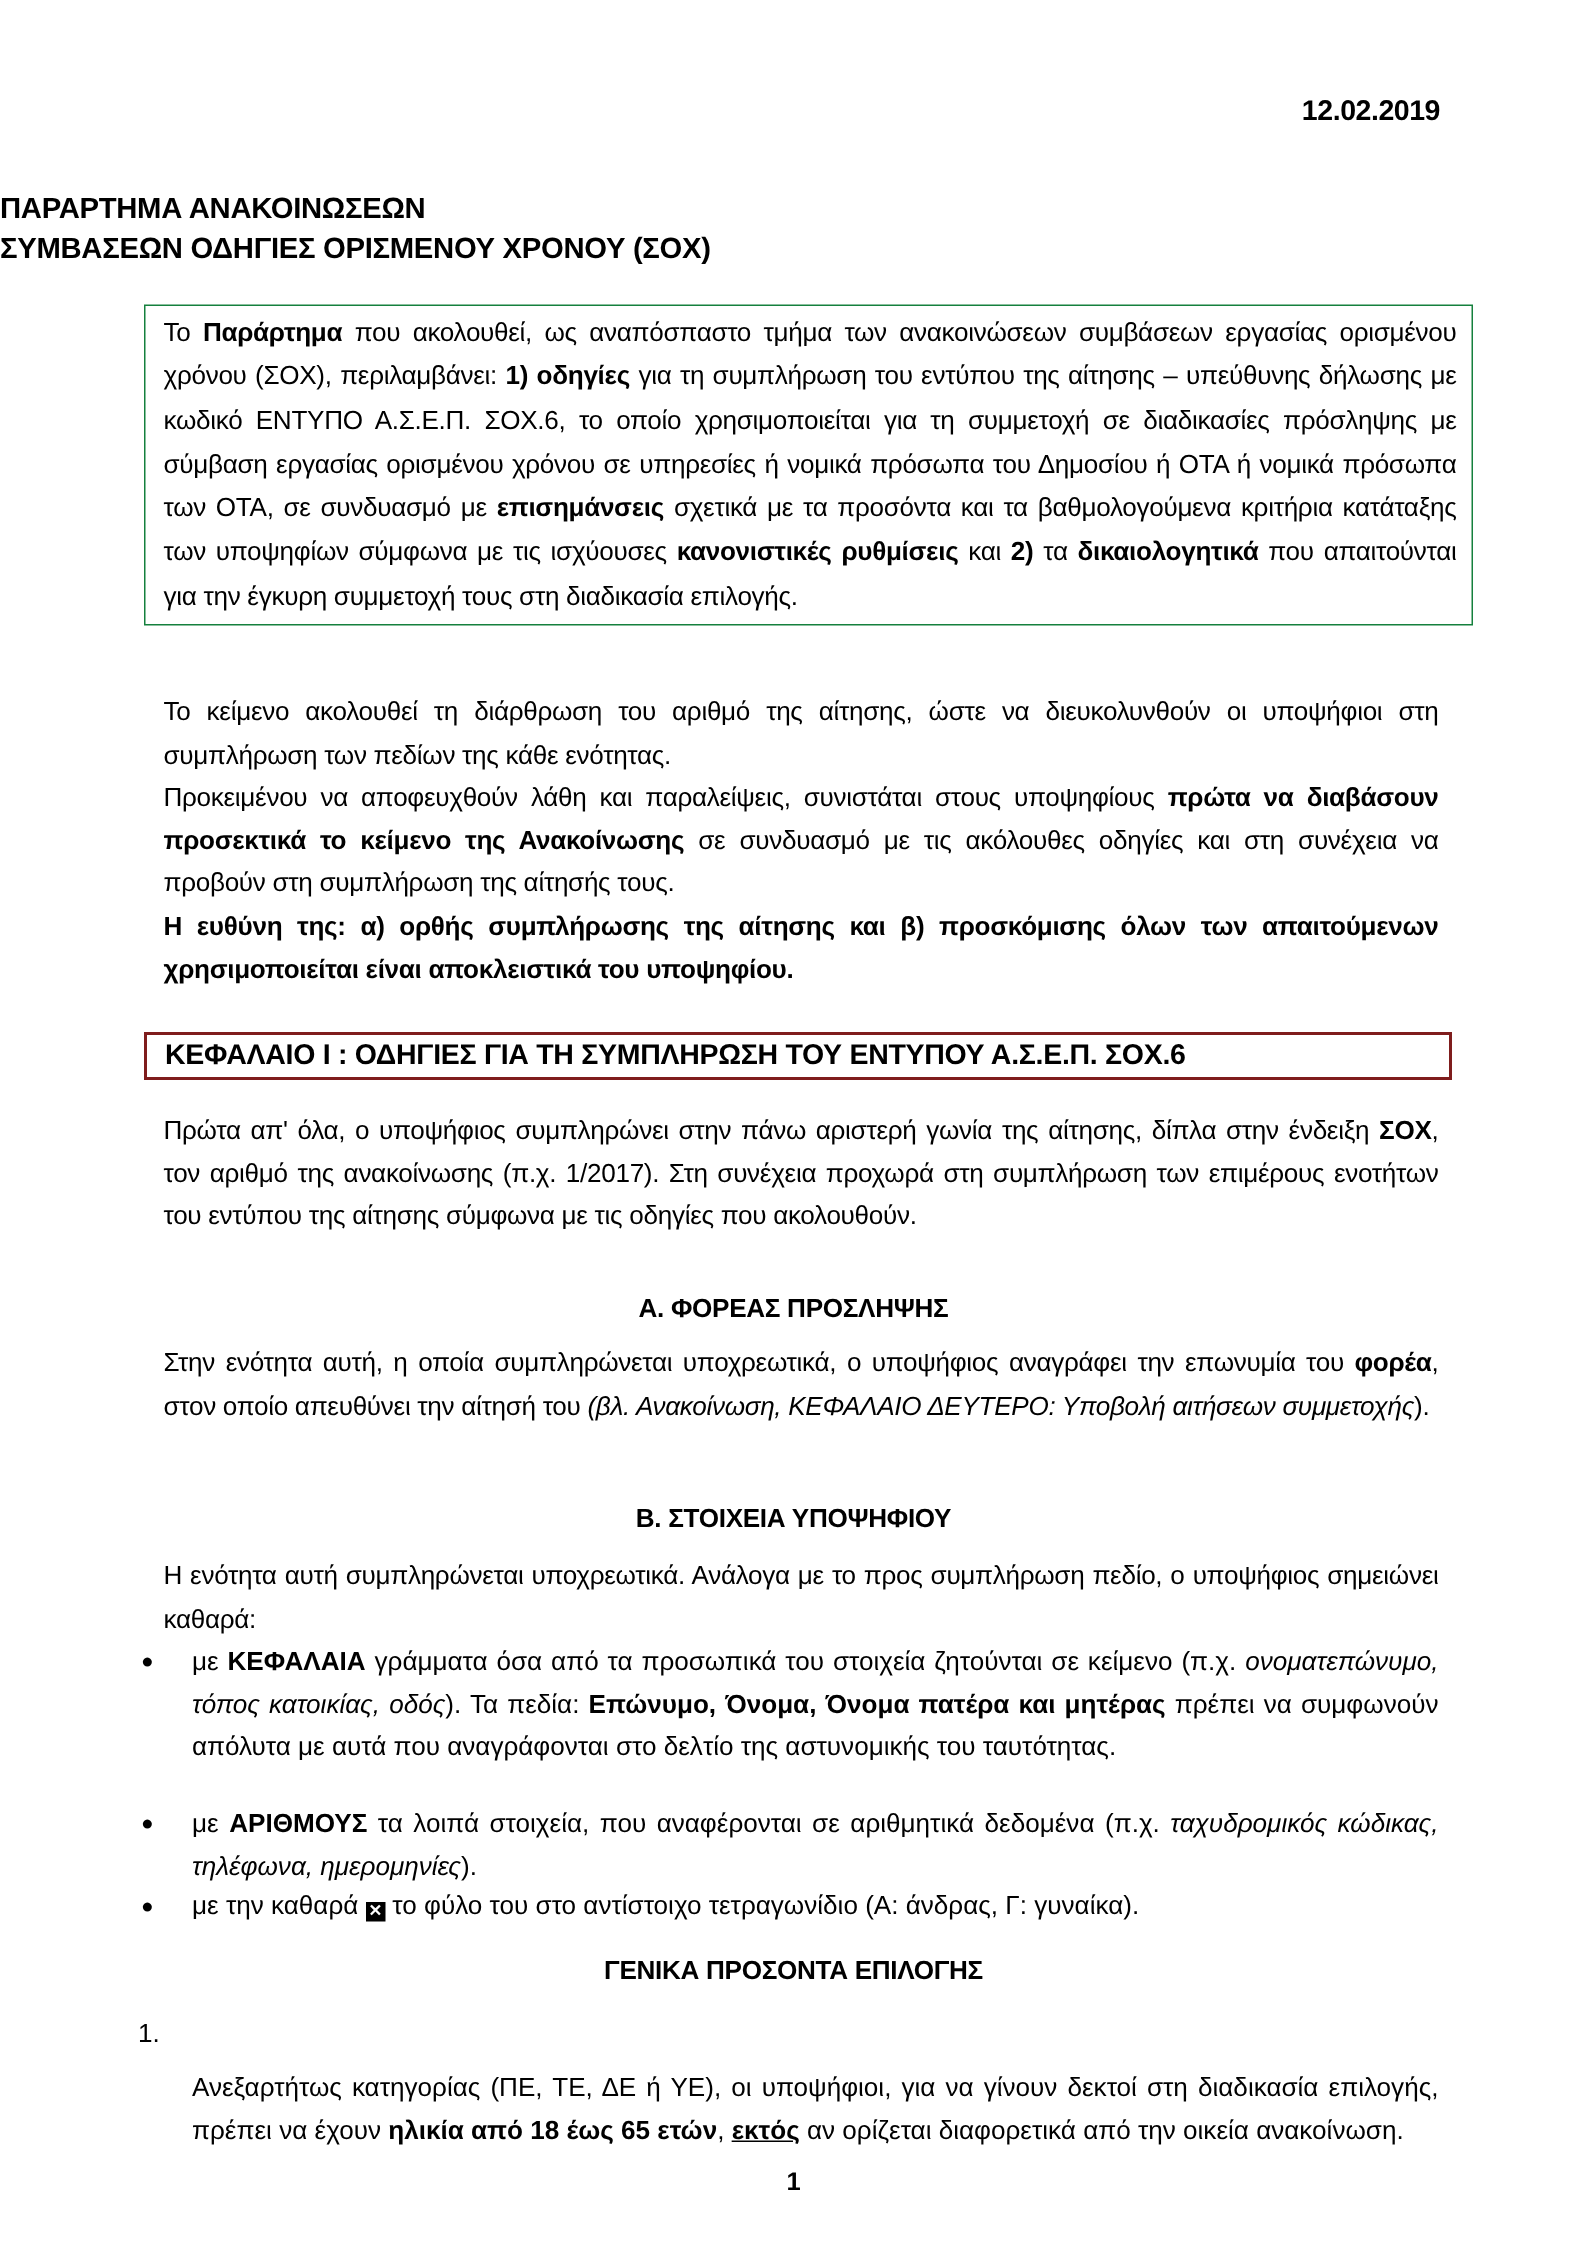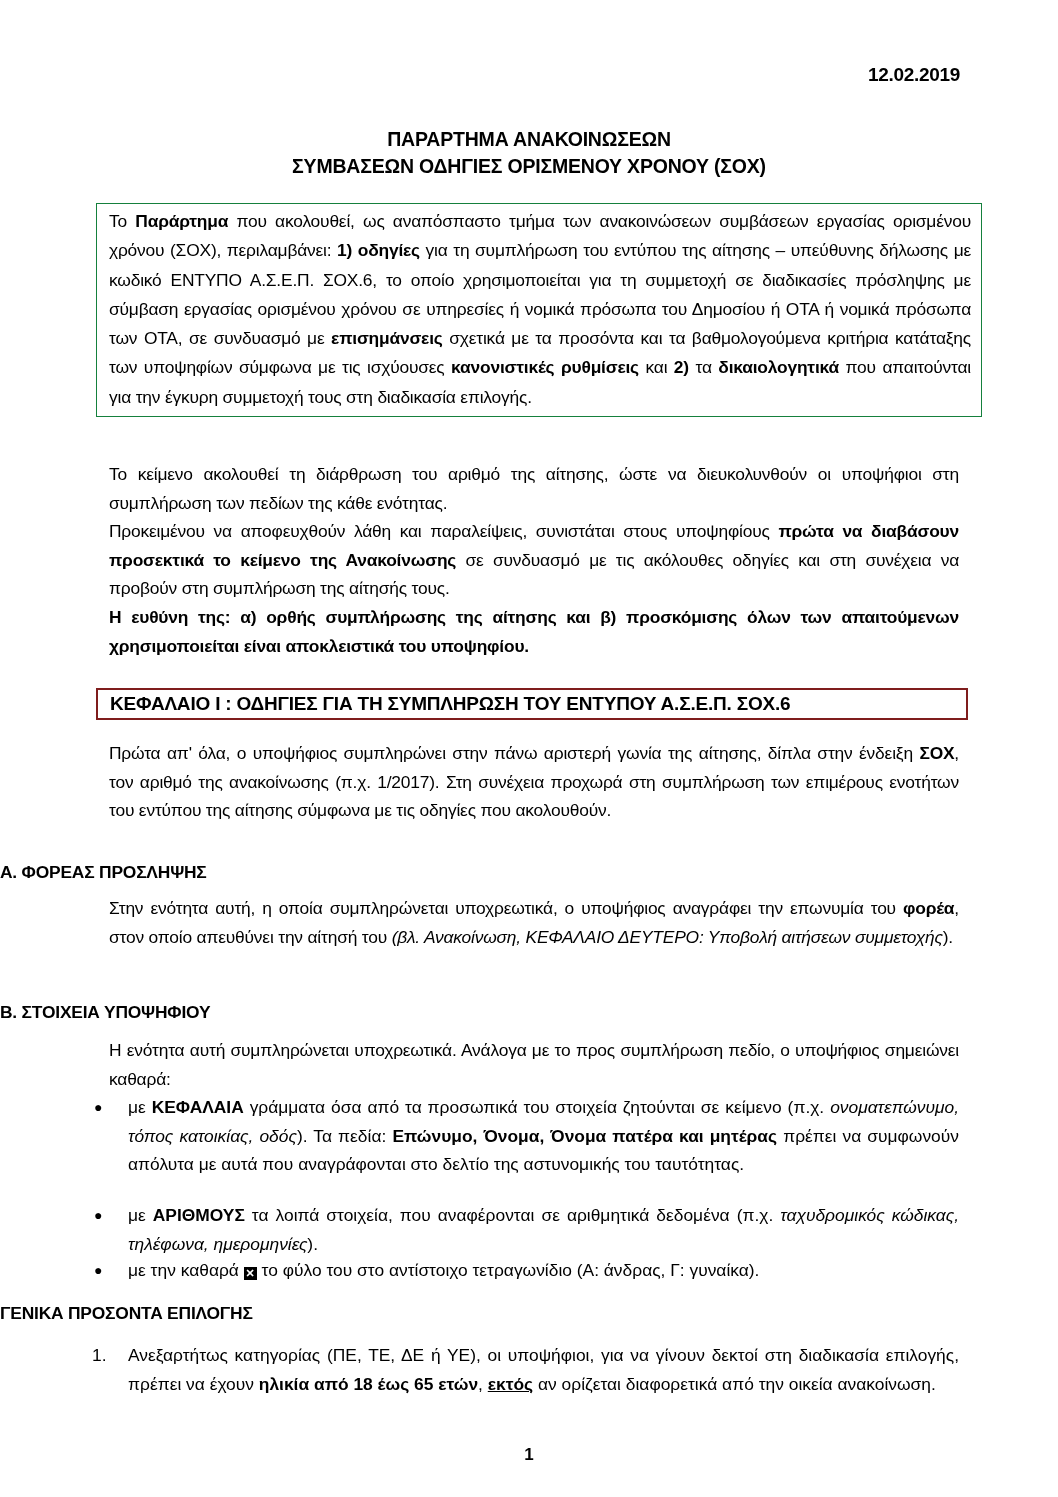--- a/index.html
+++ b/index.html
@@ -1,31 +1,31 @@
 <!DOCTYPE html>
 <html><head>
 <meta charset="utf-8">
 <style>
   html, body { margin: 0; padding: 0; background: #ffffff; }
   body { width: 1058px; height: 1497px; position: relative; overflow: hidden;
          font-family: "Liberation Sans", sans-serif; color: #000; }
   .page { position: absolute; left: 0; top: 0; width: 1058px; height: 1497px; }
   .date { position: absolute; right: 98px; top: 64px; font-size: 19px; font-weight: bold; letter-spacing: -0.3px; }
-  .title { position: absolute; left: 0; width: 1058px; text-align: center; font-size: 19.5px; font-weight: bold; line-height: 27px; top: 126px; letter-spacing: -0.2px; }
+  .title { position: absolute; left: 0; width: 1058px; text-align: left; font-size: 19.5px; font-weight: bold; line-height: 27px; top: 126px; letter-spacing: -0.2px; }
   .box { position: absolute; left: 96px; top: 203px; width: 862px; border: 1px solid #15803d; padding: 3px 10px 4px 12px; box-sizing: content-box; }
   .box p { margin: 0; font-size: 17.4px; line-height: 29.3px; text-align: justify; letter-spacing: -0.2px; }
   .para { position: absolute; left: 109px; width: 850px; margin: 0; font-size: 17.4px; line-height: 28.5px; text-align: justify; letter-spacing: -0.2px; }
   .chapter { position: absolute; left: 96px; top: 688px; width: 872px; height: 32px; border: 2px solid #7f1d1d; box-sizing: border-box; font-size: 19px; font-weight: bold; line-height: 28px; padding-left: 12px; letter-spacing: -0.2px; }
-  .sec { position: absolute; left: 0; width: 1058px; text-align: left; font-size: 17.4px; font-weight: bold; letter-spacing: -0.2px; }
+  .sec { position: absolute; left: 0; width: 1058px; text-align: center; font-size: 17.4px; font-weight: bold; letter-spacing: -0.2px; }
   .bullet { position: absolute; left: 94px; width: 865px; font-size: 17.4px; line-height: 28.5px; }
   .bullet .dot { position: absolute; left: 0; top: 0; width: 20px; font-size: 14px; }
   .bullet .btxt { margin-left: 34px; text-align: justify; }
   .num { position: absolute; left: 92px; width: 867px; font-size: 17.4px; line-height: 28.5px; }
   .num .n { position: absolute; left: 0; top: 0; }
-  .num .ntxt { margin-left: 36px; text-align: justify; }
+  .num .ntxt { margin-left: 36px; text-align: justify; margin-top: 36px; }
   .pagenum { position: absolute; left: 0; width: 1058px; top: 1445px; text-align: center; font-size: 17px; font-weight: bold; }
   b { font-weight: bold; }
   i { font-style: italic; }
   .chk { display: inline-block; width: 13px; height: 13px; background: #000; color: #fff; font-size: 11px; line-height: 13px; text-align: center; vertical-align: -1px; font-weight: bold; }
   .u { text-decoration: underline; }
 </style>
 </head>
 <body>
 
 <div class="page">

